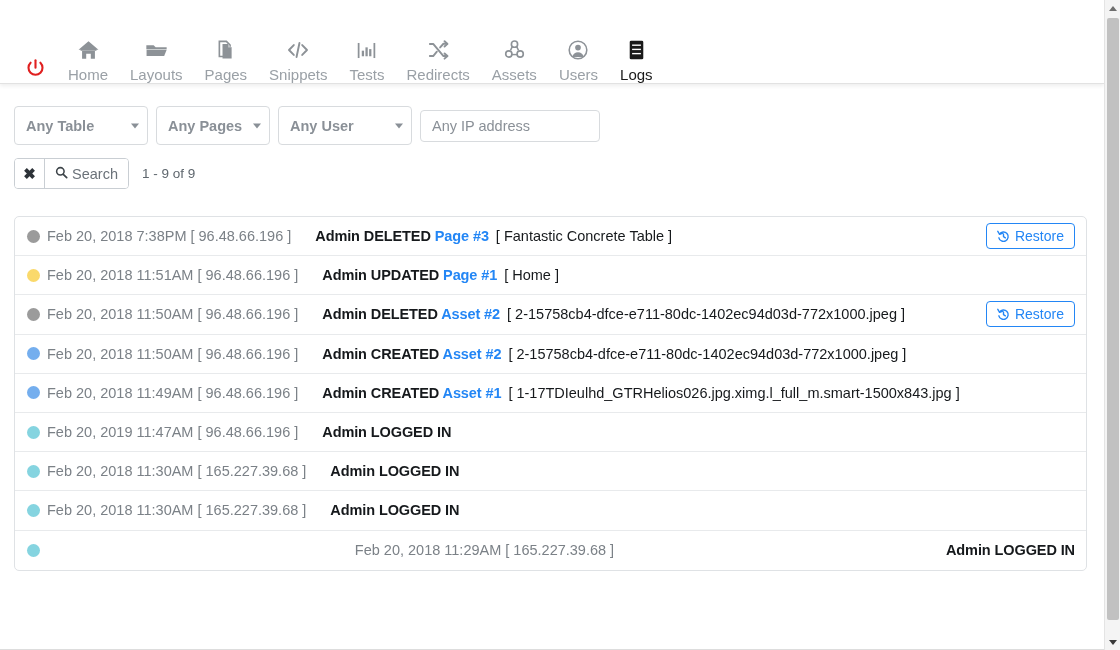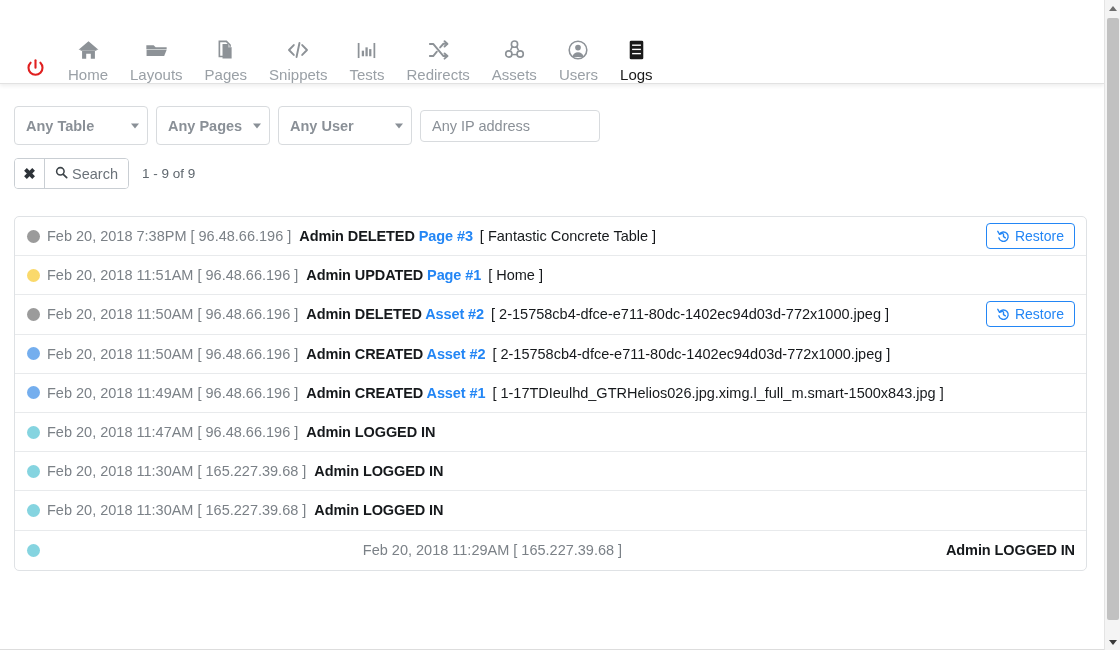--- a/index.html
+++ b/index.html
@@ -174,21 +174,21 @@
   }
   .log-row:last-child { border-bottom: none; justify-content: space-between; }
   .dot {
     width: 13px; height: 13px;
     border-radius: 50%;
     flex: 0 0 auto;
     margin-right: 7px;
   }
   .meta {
     color: #7b8187;
-    margin-right: 8px;
+    margin-right: 24px;
   }
   .desc {
     color: #16191c;
     font-weight: 700;
     letter-spacing: -0.1px;
   }
   .desc .lnk {
     color: #2386f5;
     font-weight: 700;
     cursor: pointer;
@@ -448,21 +448,21 @@
           <span class="detail">[ 2-15758cb4-dfce-e711-80dc-1402ec94d03d-772x1000.jpeg ]</span>
         </div>
         <div class="log-row">
           <span class="dot" style="background: rgb(116, 174, 238);"></span>
           <span class="meta">Feb 20, 2018 11:49AM [ 96.48.66.196 ]</span>
           <span class="desc"><span>Admin</span> <span>CREATED</span> <span class="lnk">Asset #1</span></span>
           <span class="detail">[ 1-17TDIeulhd_GTRHelios026.jpg.ximg.l_full_m.smart-1500x843.jpg ]</span>
         </div>
         <div class="log-row">
           <span class="dot" style="background: rgb(133, 212, 224);"></span>
-          <span class="meta">Feb 20, 2018 11:47AM [ 96.48.66.196 ]</span>
+          <span class="meta">Feb 20, 2019 11:47AM [ 96.48.66.196 ]</span>
           <span class="desc"><span>Admin</span> <span>LOGGED IN</span></span>
         </div>
         <div class="log-row">
           <span class="dot" style="background: rgb(133, 212, 224);"></span>
           <span class="meta">Feb 20, 2018 11:30AM [ 165.227.39.68 ]</span>
           <span class="desc"><span>Admin</span> <span>LOGGED IN</span></span>
         </div>
         <div class="log-row">
           <span class="dot" style="background: rgb(133, 212, 224);"></span>
           <span class="meta">Feb 20, 2018 11:30AM [ 165.227.39.68 ]</span>

